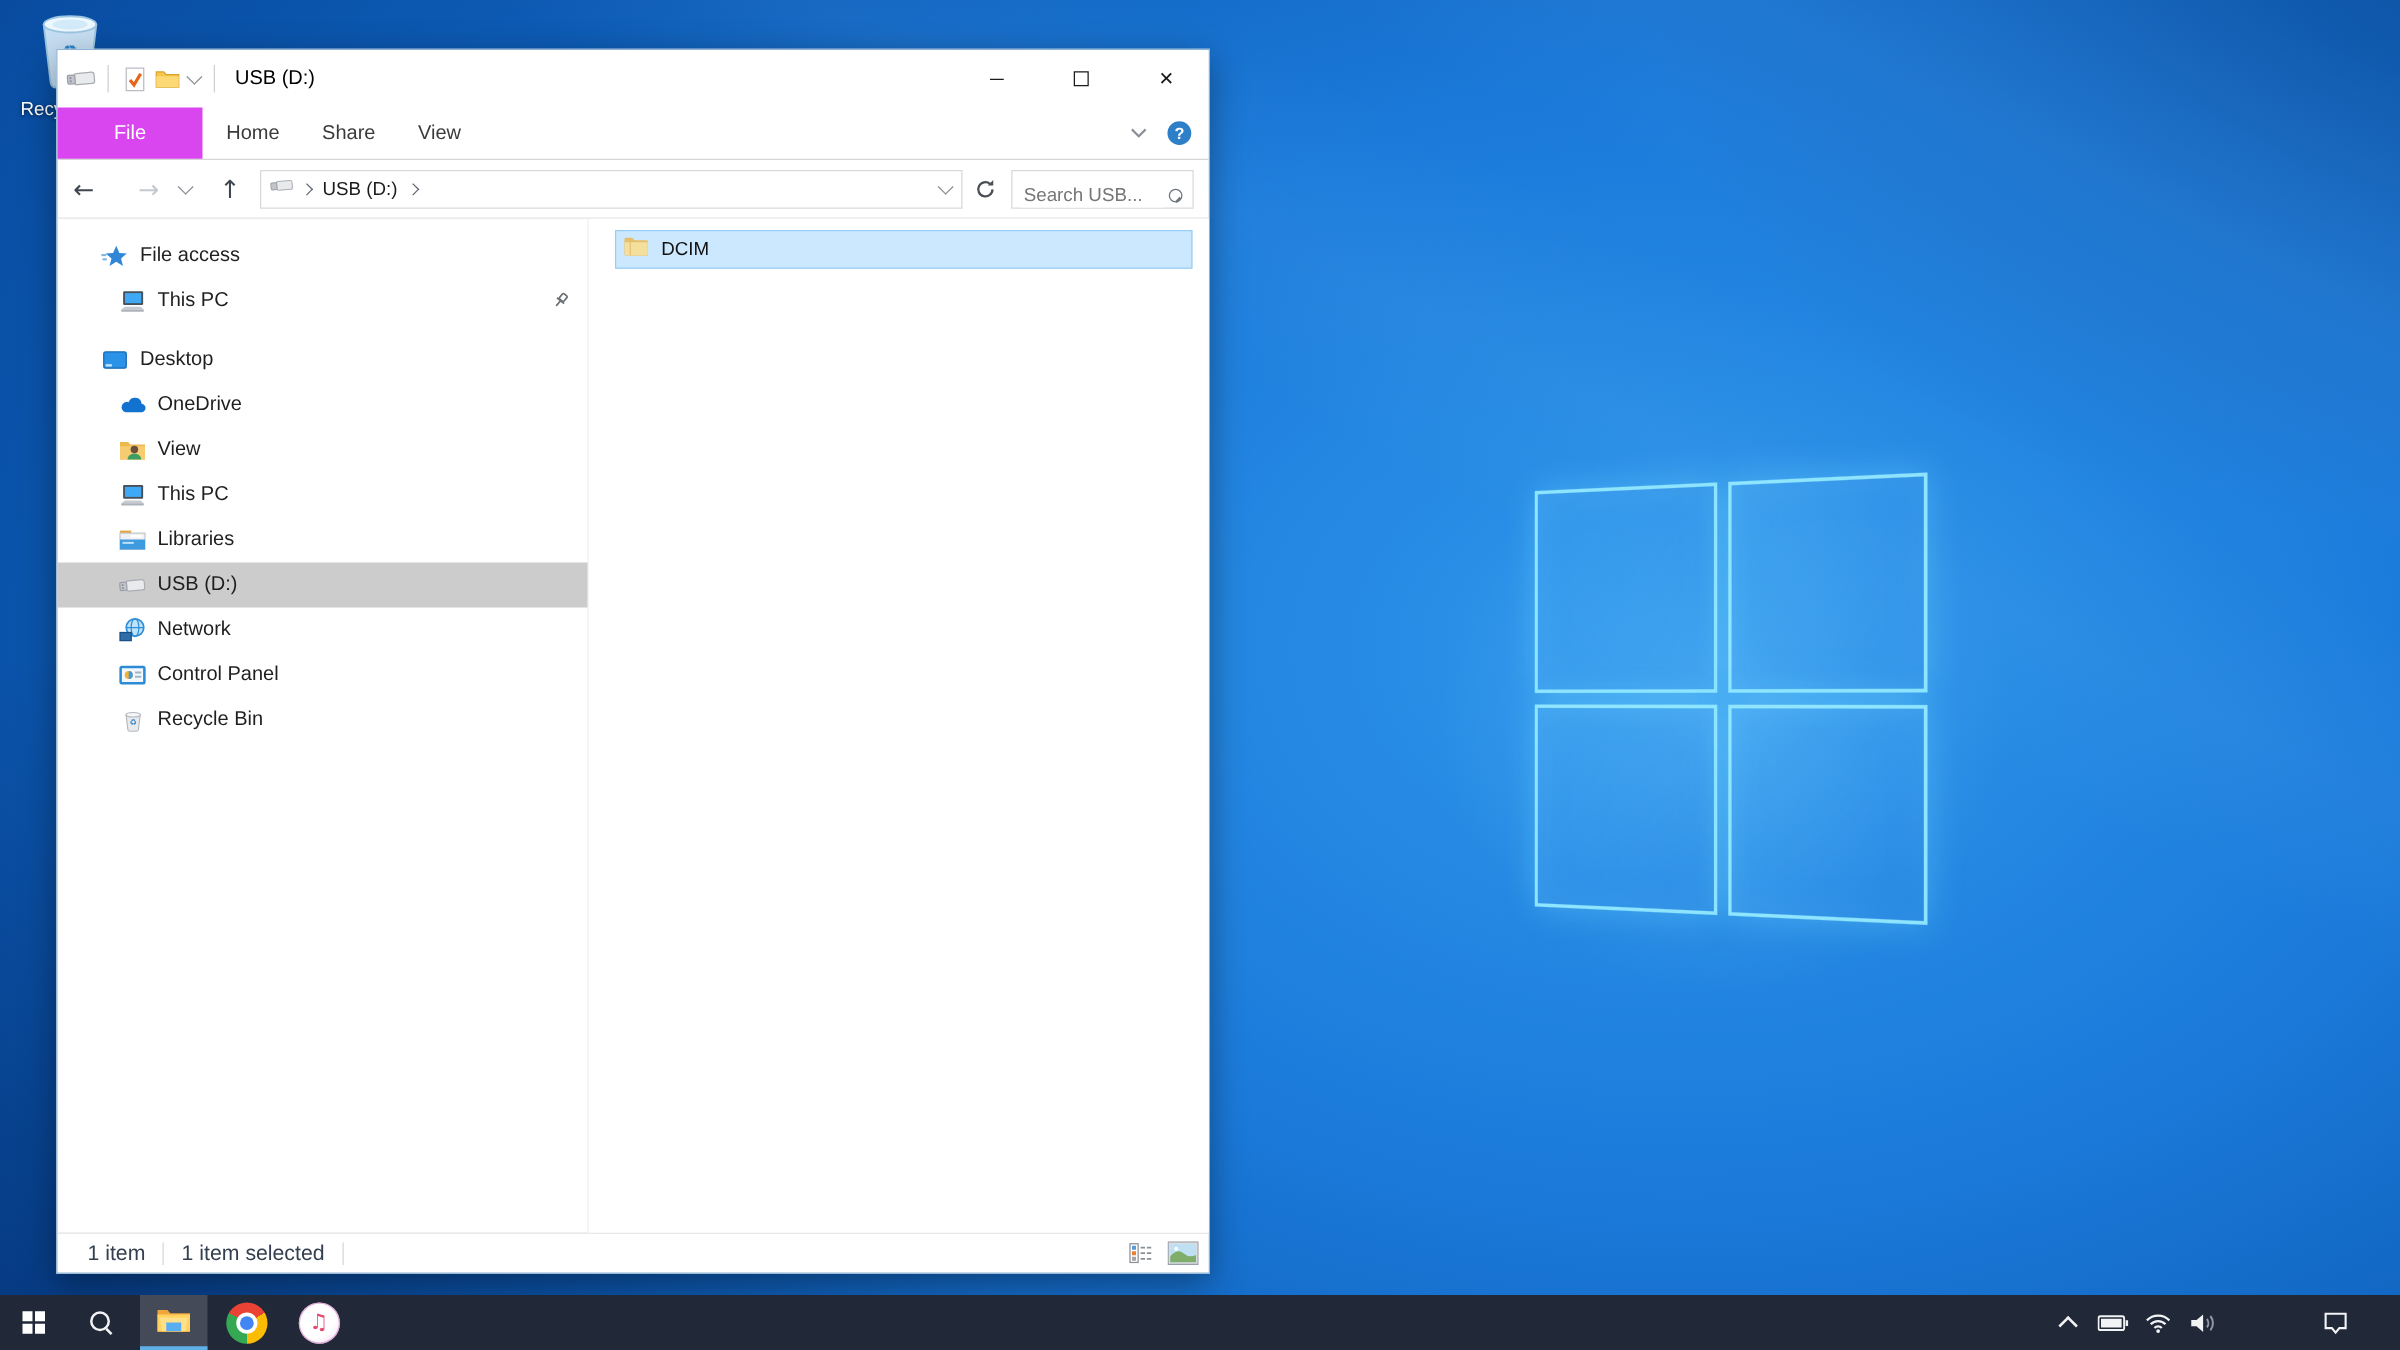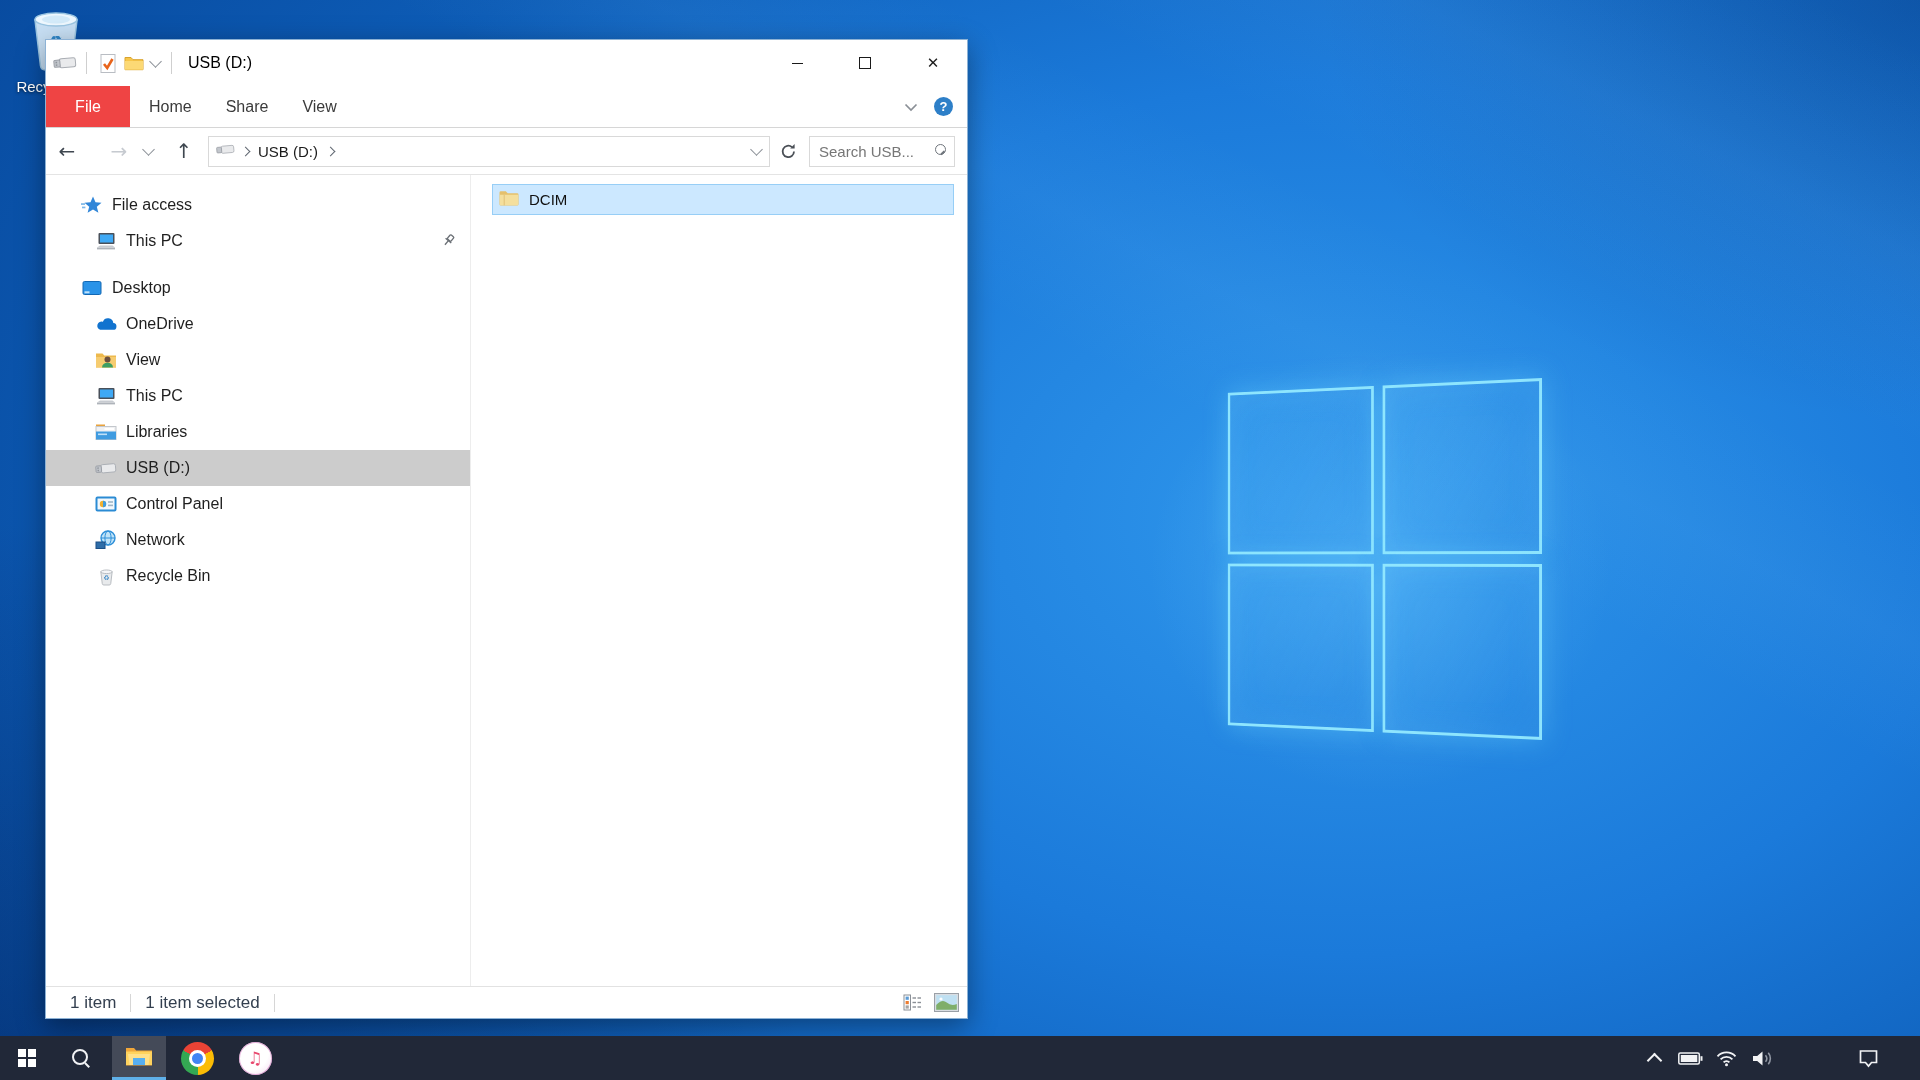--- a/index.html
+++ b/index.html
@@ -37,39 +37,39 @@
   .qat-sep{width:1px;height:22px;background:#cfcfcf;margin:0 8px;}
   .qat-btn{width:26px;height:30px;display:flex;align-items:center;justify-content:center;}
   .win-title{font-size:16px;color:#000;margin-left:8px;white-space:nowrap;}
   .cap-group{margin-left:auto;display:flex;height:100%;}
   .cap-btn{width:68px;height:100%;display:flex;align-items:center;justify-content:center;font-size:15px;color:#1a1a1a;}
   .min-glyph{width:11px;height:1px;background:#1a1a1a;}
   .max-glyph{width:10px;height:10px;border:1px solid #1a1a1a;}
 
   .tabsrow{height:41px;display:flex;align-items:stretch;border-bottom:1px solid #d6d6d6;position:relative;flex:0 0 auto;}
   .tab{display:flex;align-items:center;padding:0 17px;font-size:16px;color:#3b3b3b;}
-  .tab-file{width:84px;padding:0;justify-content:center;background:#ef4444;color:#fff;}
+  .tab-file{width:84px;padding:16px;justify-content:center;background:#d946ef;color:#fff;}
   .ribbon-right{position:absolute;right:0;top:0;height:100%;display:flex;align-items:center;}
   .help-btn{width:19px;height:19px;border-radius:50%;background:#2d7fc8;color:#fff;font-size:13px;font-weight:bold;
     display:flex;align-items:center;justify-content:center;margin:0 14px 0 16px;}
 
   .navrow{height:46px;display:flex;align-items:center;border-bottom:1px solid #e4e4e4;flex:0 0 auto;}
   .nav-glyph{font-family:"DejaVu Sans",sans-serif;font-size:20px;line-height:1;}
   .nav-back{color:#3f4750;margin-left:12px;width:18px;text-align:center;}
   .nav-fwd{color:#c6cad0;margin-left:34px;width:18px;text-align:center;}
   .chev-sm{width:8px;height:8px;border-right:1.6px solid #8a8f96;border-bottom:1.6px solid #8a8f96;
     transform:rotate(45deg);margin-top:-4px;}
   .nav-chev{margin-left:16px;}
   .nav-up{color:#3f4750;margin-left:22px;width:18px;text-align:center;}
   .addressbar{margin-left:15px;width:562px;height:31px;border:1px solid #d9d9d9;display:flex;align-items:center;padding-left:7px;box-sizing:border-box;}
   .crumb-chev{width:6px;height:6px;border-top:1.6px solid #5f6670;border-right:1.6px solid #5f6670;transform:rotate(45deg);margin:0 7px;}
   .crumb-text{font-size:15px;color:#1b1b1b;margin:0 2px;}
   .addr-drop{margin-left:auto;width:26px;display:flex;justify-content:center;}
   .refresh-btn{margin-left:6px;width:24px;display:flex;justify-content:center;}
-  .searchbox{margin-left:9px;width:146px;height:31px;border:1px solid #d9d9d9;display:flex;align-items:center;padding:0 7px;box-sizing:border-box;}
+  .searchbox{margin-left:9px;width:146px;height:31px;border:1px solid #d9d9d9;display:flex;align-items:flex-end;padding:0 7px;box-sizing:border-box;}
   .searchbox input{border:none;outline:none;flex:1;min-width:0;font-size:15px;color:#555;font-family:"Liberation Sans",sans-serif;}
   .searchbox input::placeholder{color:#767676;opacity:1;}
 
   .bodyrow{flex:1;display:flex;min-height:0;}
   .sidebar{width:425px;flex:0 0 auto;padding-top:12px;position:relative;border-right:1px solid #ededed;box-sizing:border-box;}
   .side-item{height:36px;display:flex;align-items:center;font-size:16px;color:#1f1f1f;position:relative;}
   .side-item .ic{width:24px;display:flex;justify-content:center;margin-right:8px;flex:0 0 auto;}
   .lvl0{padding-left:34px;}
   .lvl1{padding-left:48px;}
   .group-gap{margin-top:11px;}
@@ -338,41 +338,41 @@
               <rect x="2.6" y="6" width="1.6" height="1.6" fill="#8f949b"></rect>
               <rect x="2.6" y="8.6" width="1.6" height="1.6" fill="#8f949b"></rect>
             </g>
               </svg>
           </span>
           <span>USB (D:)</span>
         </div>
 
         <div class="side-item lvl1">
           <span class="ic">
+            <svg width="22" height="20" viewBox="0 0 22 20">
+              <circle cx="13" cy="8" r="7" fill="#bfe3f8" stroke="#2e8fd8" stroke-width="1.4"></circle>
+              <ellipse cx="13" cy="8" rx="3.1" ry="7" fill="none" stroke="#2e8fd8"></ellipse>
+              <line x1="6" y1="8" x2="20" y2="8" stroke="#2e8fd8"></line>
+              <rect x="1" y="12" width="9" height="6.5" fill="#2e6da8" stroke="#1b4f86"></rect>
+            </svg>
+          </span>
+          <span>Network</span>
+        </div>
+
+        <div class="side-item lvl1">
+          <span class="ic">
             <svg width="22" height="18" viewBox="0 0 22 18">
               <rect x="1.5" y="2.5" width="19" height="13" rx="1" fill="#f2f8fd" stroke="#2b8bd4" stroke-width="2"></rect>
               <circle cx="8" cy="9" r="3.2" fill="#f2b12f"></circle>
               <path d="M8 5.8 a3.2 3.2 0 0 1 0 6.4 z" fill="#3e9de2"></path>
               <rect x="13" y="6.2" width="5" height="1.6" fill="#9fb6c6"></rect>
               <rect x="13" y="9.6" width="5" height="1.6" fill="#9fb6c6"></rect>
             </svg>
           </span>
           <span>Control Panel</span>
-        </div>
-
-        <div class="side-item lvl1">
-          <span class="ic">
-            <svg width="22" height="20" viewBox="0 0 22 20">
-              <circle cx="13" cy="8" r="7" fill="#bfe3f8" stroke="#2e8fd8" stroke-width="1.4"></circle>
-              <ellipse cx="13" cy="8" rx="3.1" ry="7" fill="none" stroke="#2e8fd8"></ellipse>
-              <line x1="6" y1="8" x2="20" y2="8" stroke="#2e8fd8"></line>
-              <rect x="1" y="12" width="9" height="6.5" fill="#2e6da8" stroke="#1b4f86"></rect>
-            </svg>
-          </span>
-          <span>Network</span>
         </div>
 
         <div class="side-item lvl1">
           <span class="ic">
             <svg width="17" height="19" viewBox="0 0 18 20">
               <path d="M3 5 l1.5 12.5 q.2 1.5 1.7 1.5 h5.6 q1.5 0 1.7-1.5 L15 5 z" fill="#e8eaec" stroke="#b5b9be"></path>
               <ellipse cx="9" cy="5" rx="6" ry="1.9" fill="#f5f6f8" stroke="#b5b9be"></ellipse>
               <text x="9" y="14" text-anchor="middle" font-size="7" fill="#3585c6" font-family="DejaVu Sans">♻</text>
             </svg>
           </span>

